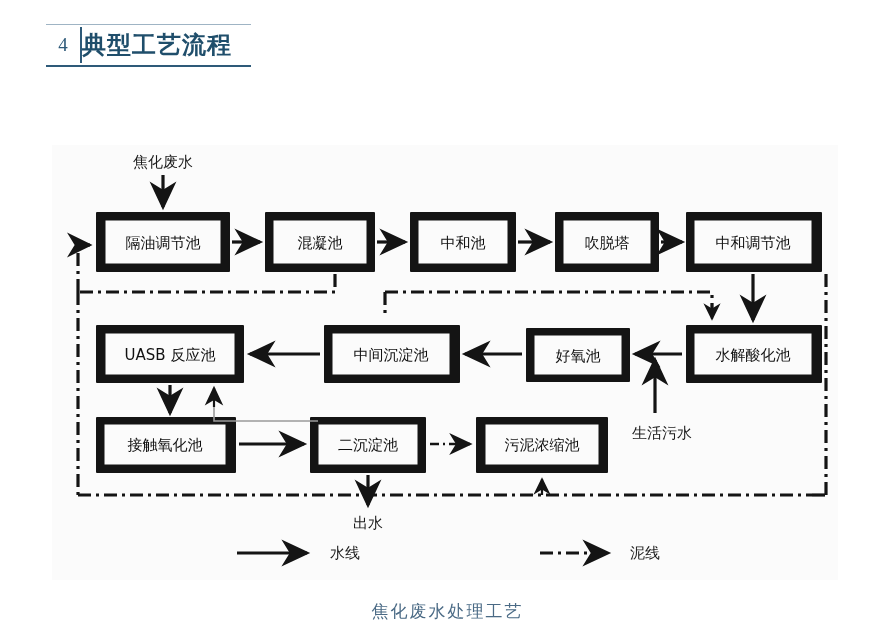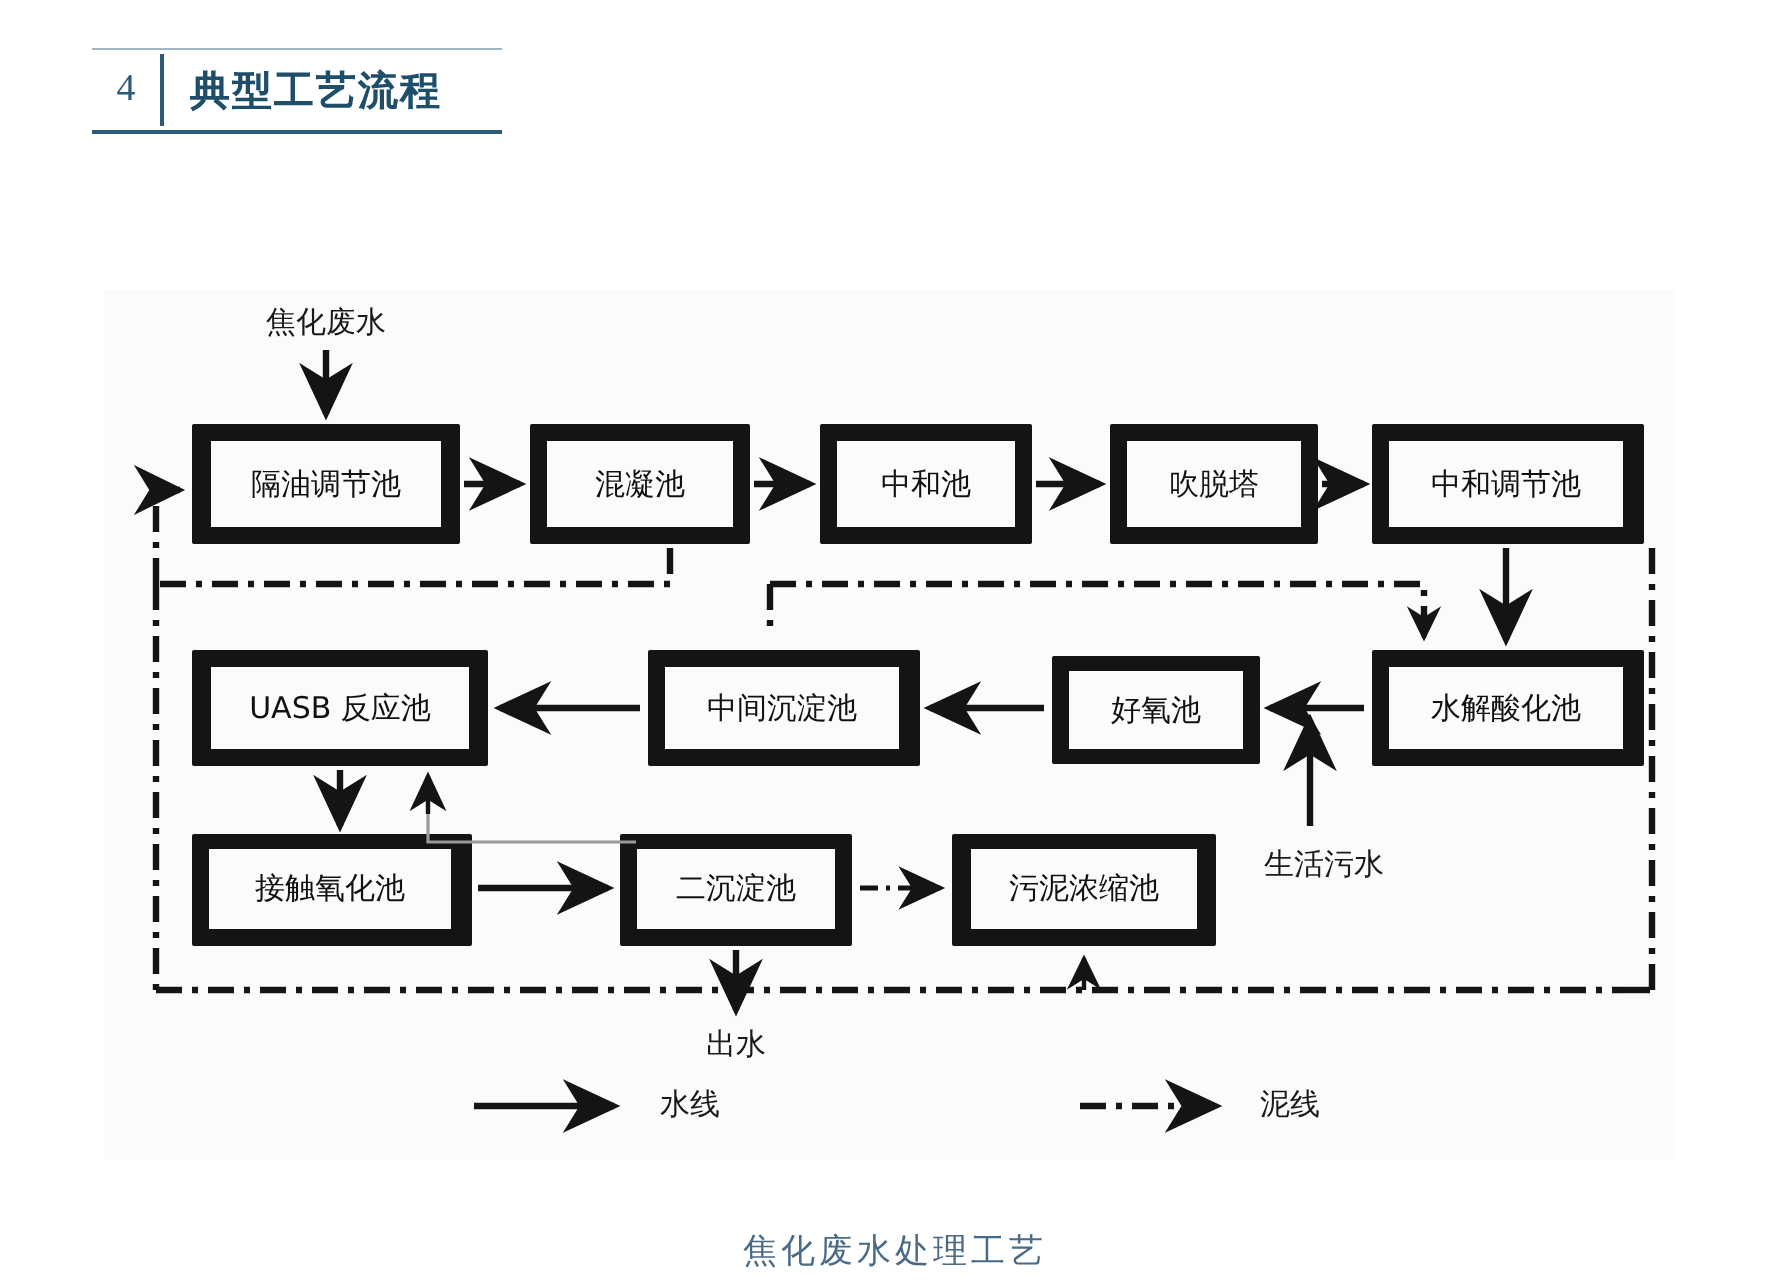--- a/index.html
+++ b/index.html
@@ -22,37 +22,36 @@
   .hdr-row{
     display:flex;align-items:stretch;height:40px;
   }
   .hdr-num{
     width:34px;display:flex;align-items:center;justify-content:center;
     font-size:19px;color:#2e5a79;font-weight:400;
     font-family:"Liberation Serif","DejaVu Serif",serif;
   }
   .hdr-div{width:2px;background:#2e5a79;margin:2px 0;}
   .hdr-title{
-    display:flex;align-items:center;padding-left:13px;
-    font-size:20px;font-weight:bold;color:#1f4e6b;
+    display:flex;align-items:center;
+    font-size:24px;font-weight:bold;color:#1f4e6b;
     letter-spacing:1px;
     font-family:"DejaVu Sans","Liberation Sans",sans-serif;
   }
 
   
   .figure{
     position:absolute;left:52px;top:145px;width:786px;height:435px;
     background:#fbfbfb;
   }
   .figure svg{display:block;}
   .caption{
     position:absolute;left:0;top:600px;width:895px;text-align:center;
     font-size:17px;color:#4a6a85;letter-spacing:2px;
     font-family:"DejaVu Sans","Liberation Sans",sans-serif;
-    margin-top:14px;
   }
 
   text.boxlabel{
     font-family:"DejaVu Sans","Liberation Sans",sans-serif;
     font-size:15px;fill:#111111;text-anchor:middle;
     dominant-baseline:middle;
   }
   text.freelabel{
     font-family:"DejaVu Sans","Liberation Sans",sans-serif;
     font-size:15px;fill:#1a1a1a;text-anchor:middle;

